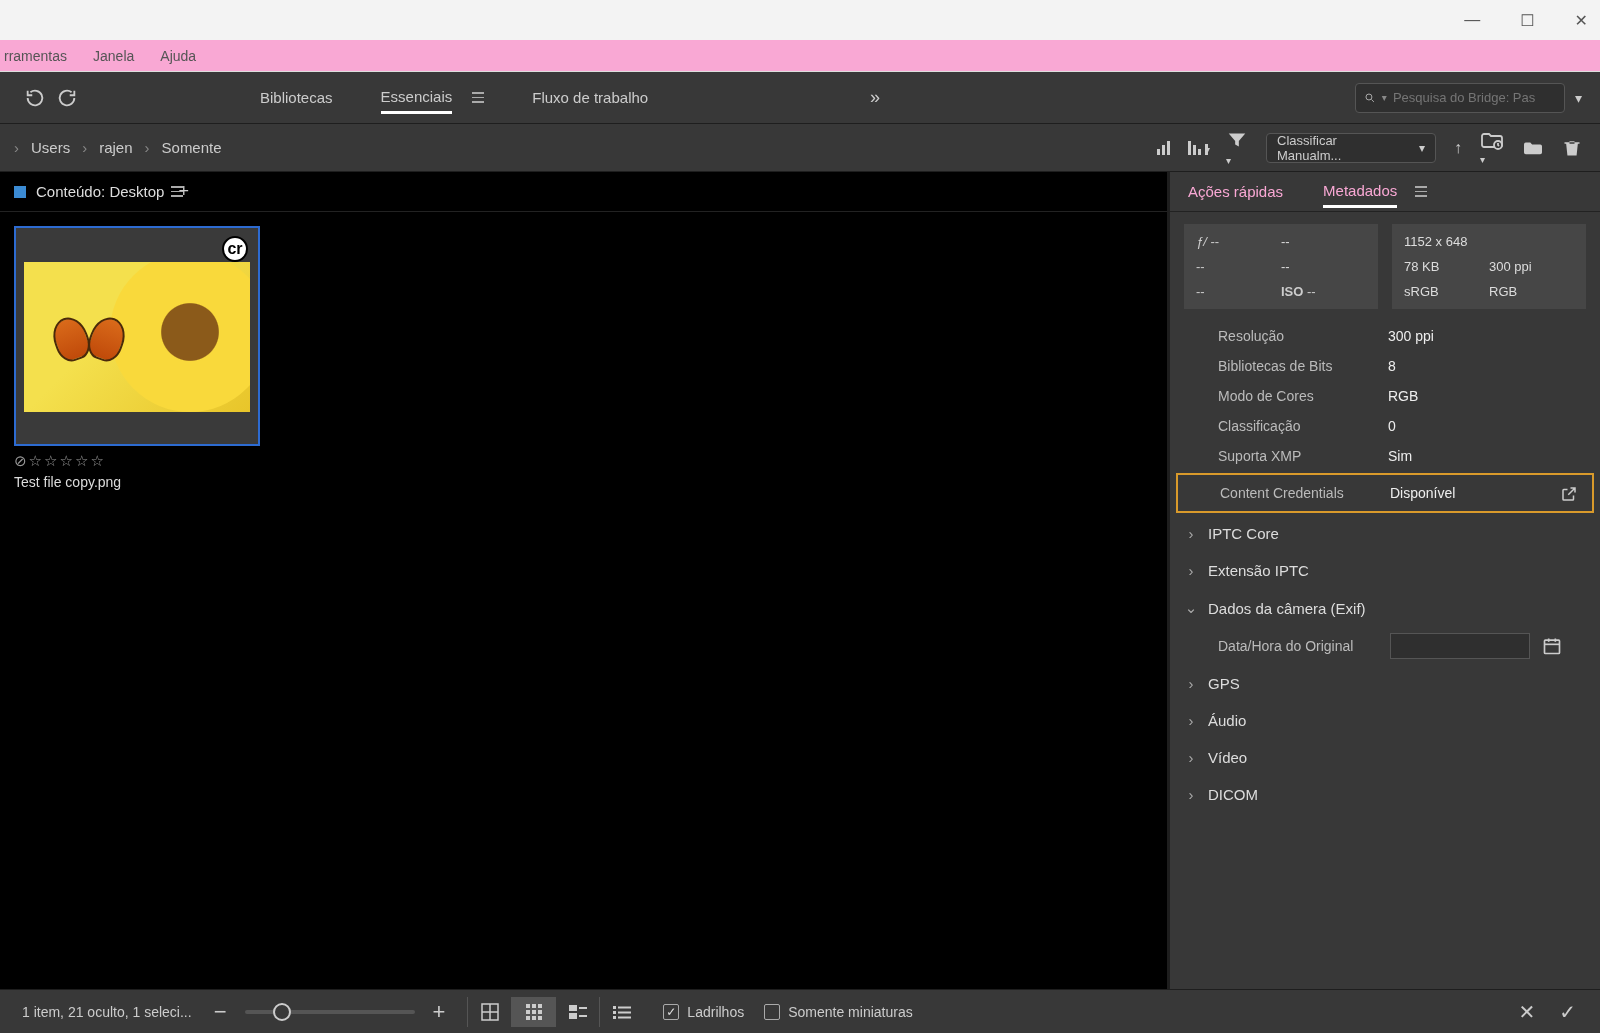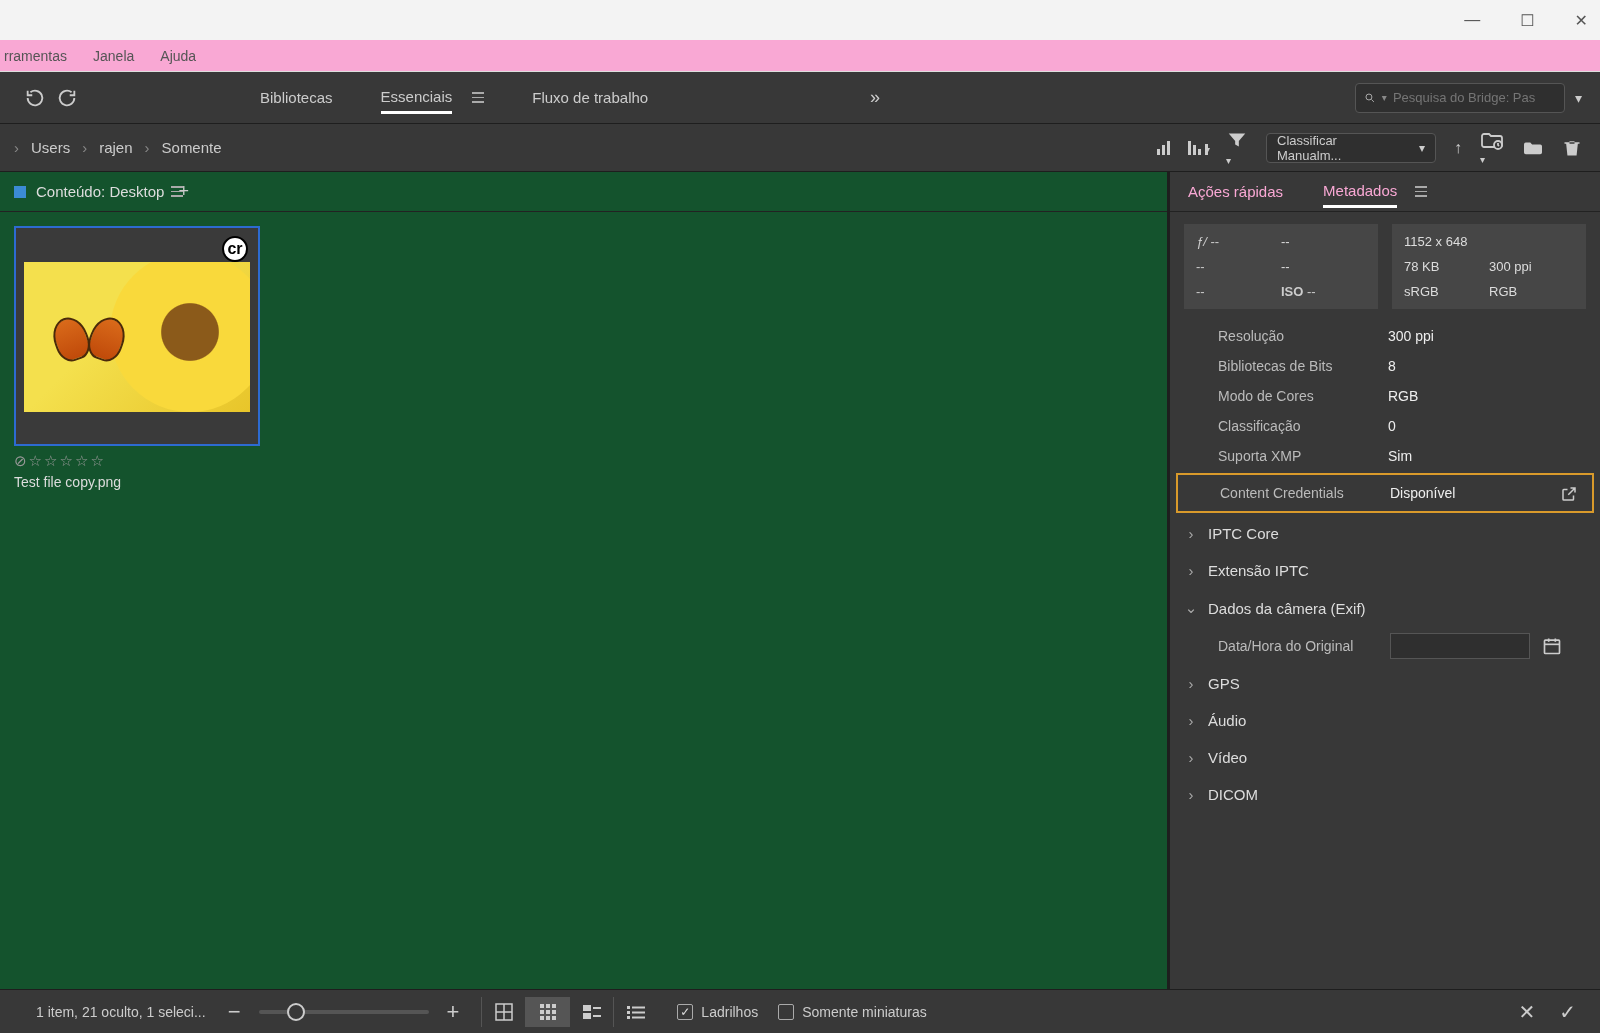--- a/index.html
+++ b/index.html
@@ -21,21 +21,21 @@
 .tb1-right { margin-left:auto; display:flex; align-items:center; gap:10px; padding-right:18px; }
 .search-box { width:210px; height:30px; background:#2f2f2f; border:1px solid #555; border-radius:4px; display:flex; align-items:center; padding:0 8px; gap:6px; color:#888; }
 .search-box input { background:transparent; border:none; outline:none; color:#ccc; font-size:13px; width:100%; }
 .toolbar2 { height:48px; background:#383838; display:flex; align-items:center; border-bottom:1px solid #1e1e1e; }
 .breadcrumb { display:flex; align-items:center; gap:12px; padding-left:14px; color:#ccc; font-size:15px; }
 .breadcrumb .sep { color:#888; }
 .tb2-right { margin-left:auto; display:flex; align-items:center; gap:18px; padding-right:18px; }
 .sort-drop { width:170px; height:30px; background:#2f2f2f; border:1px solid #555; border-radius:4px; display:flex; align-items:center; justify-content:flex-end; padding:0 10px; font-size:13px;gap:33px; }
 .icon-btn { color:#ccc; font-size:16px; }
 .main { flex:1; display:flex; overflow:hidden; }
-.content-pane { flex:1; background:#14532d; display:flex; flex-direction:column; border-right:3px solid #1e1e1e; }
+.content-pane { flex:1; background:#000000; display:flex; flex-direction:column; border-right:3px solid #1e1e1e; }
 .content-header { height:40px; display:flex; align-items:center; gap:10px; padding:0 14px; border-bottom:1px solid #222; }
 .blue-sq { width:12px; height:12px; background:#3b8bd4; }
 .content-title { color:#ddd; font-size:15px; }
 .plus { color:#ccc; font-size:18px; margin-left:4px; }
 .content-body { flex:1; padding:14px; }
 .thumb-card { width:246px; }
 .thumb-sel { border:2px solid #2d6bd1; padding:8px 8px 32px 8px; background:#3a3a3a; position:relative; }
 .thumb-badge { position:absolute; top:8px; right:10px; width:26px; height:26px; border-radius:50%; background:#fff; border:2px solid #000; display:flex; align-items:center; justify-content:center; font-size:16px; font-weight:bold; color:#000; }
 .thumb-img { width:100%; height:150px; background:linear-gradient(135deg,#f4e04d 0%,#f4e04d 40%,#e8c52a 100%); position:relative; overflow:hidden; margin-top:26px; }
 .sunflower { position:absolute; right:-20px; top:-10px; width:160px; height:160px; border-radius:50%; background:radial-gradient(circle,#8b5a1a 0 25%,#f9d93b 26% 100%); }
@@ -58,21 +58,21 @@
 .meta-row .k { width:170px; color:#bbb; }
 .meta-row .v { color:#eee; }
 .meta-row.highlighted { border:2px solid #d99a2b; margin:2px 6px; padding:10px 12px 10px 42px; position:relative; }
 .ext-icon { position:absolute; right:14px; top:10px; }
 .meta-section { display:flex; align-items:center; gap:10px; padding:10px 14px; font-size:15px; color:#ddd; cursor:pointer; }
 .meta-section .arrow { width:14px; text-align:center; color:#aaa; }
 .cam-field { display:flex; align-items:center; gap:12px; padding:6px 18px 6px 48px; }
 .cam-input { width:140px; height:26px; background:#2f2f2f; border:1px solid #555; }
 .cal-icon { color:#ccc; }
 .statusbar { height:44px; background:#383838; border-top:1px solid #1e1e1e; display:flex; align-items:center; }
-.status-left { padding-left:36px; color:#ccc; font-size:14px; flex:0 0 auto; }
+.status-left { padding-left:22px; color:#ccc; font-size:14px; flex:0 0 auto; }
 .zoom-ctrl { display:flex; align-items:center; gap:18px; margin-left:22px; }
 .zoom-track { width:170px; height:4px; background:#555; position:relative; border-radius:2px; }
 .zoom-thumb { position:absolute; left:28px; top:-7px; width:18px; height:18px; border-radius:50%; border:2px solid #ccc; background:#383838; }
 .view-icons { display:flex; gap:0; margin-left:22px; }
 .view-icons .vbtn { width:44px; height:30px; display:flex; align-items:center; justify-content:center; border-left:1px solid #555; color:#ccc; }
 .view-icons .vbtn.active { background:#555; }
 .check-opt { display:flex; align-items:center; gap:8px; margin-left:20px; font-size:14px; }
 .chk { width:16px; height:16px; border:1.5px solid #aaa; border-radius:2px; display:flex; align-items:center; justify-content:center; font-size:12px; color:#ddd; }
 .status-right { margin-left:auto; display:flex; gap:24px; padding-right:24px; font-size:20px; color:#ccc; }
 svg { display:block; }

